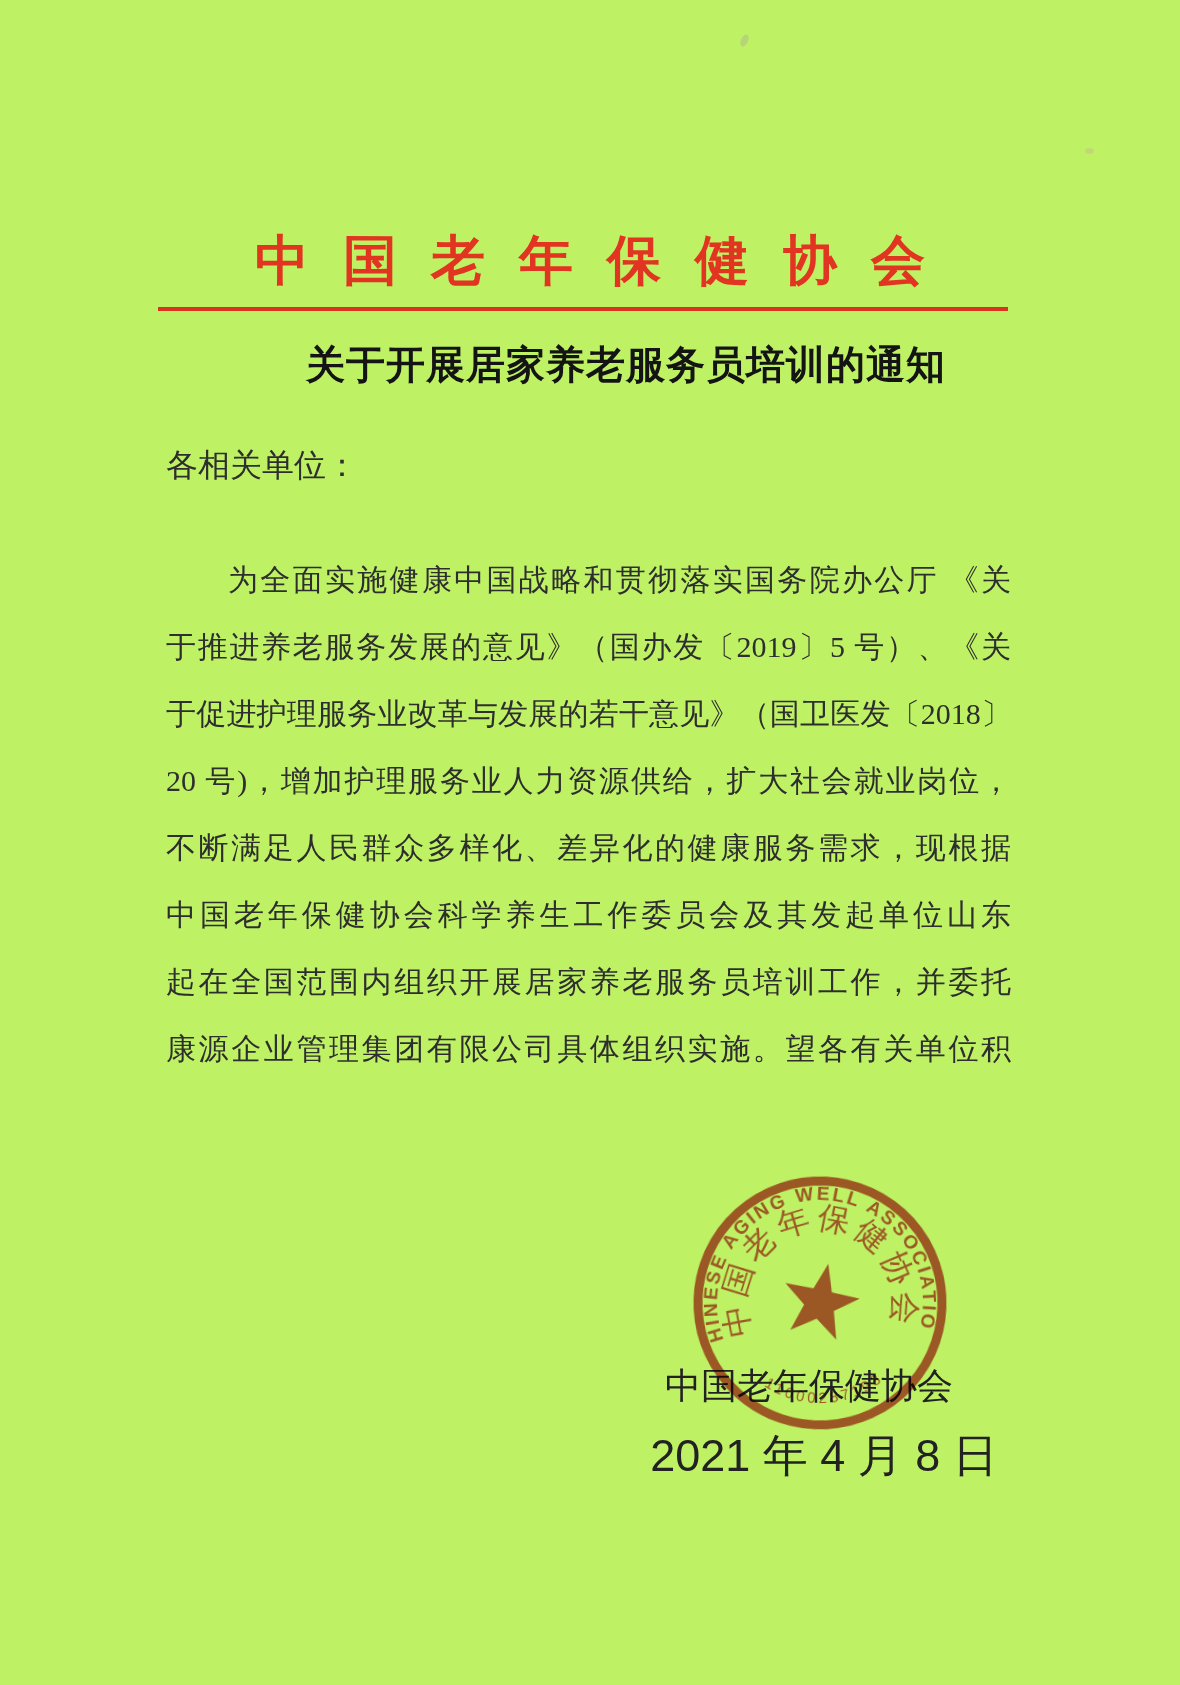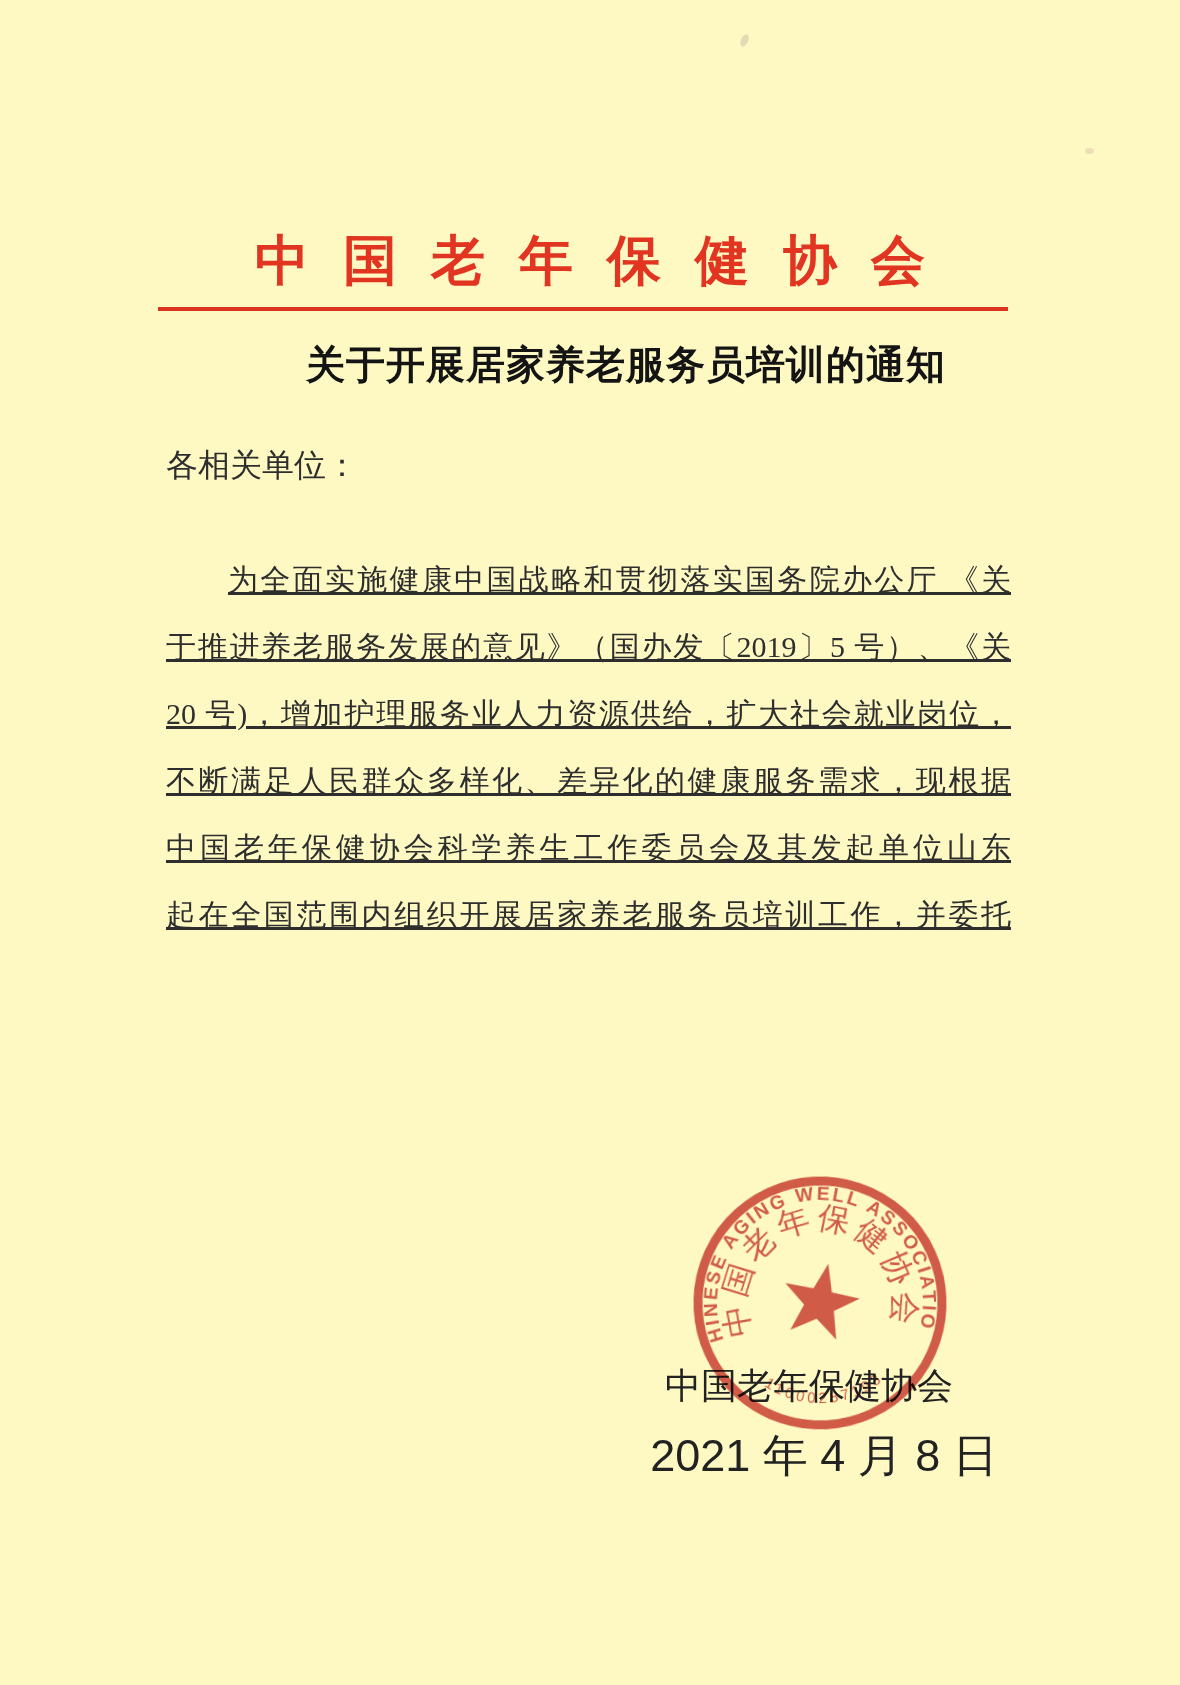--- a/index.html
+++ b/index.html
@@ -1,20 +1,20 @@
 <!DOCTYPE html>
 <html><head>
 <meta charset="utf-8">
 <style>
   html, body { margin: 0; padding: 0; background: #ffffff; }
   .page {
     position: relative;
     width: 1180px;
     height: 1685px;
-    background: #fef9c3;
+    background: #bef264;
     overflow: hidden;
     font-family: "Liberation Serif", "DejaVu Serif", serif;
     color: #2e2e2e;
   }
 
   
   .org-header {
     position: absolute;
     top: 234px;
     left: 0;
@@ -63,21 +63,20 @@
     text-align: right;
   }
 
   .body-text {
     position: absolute;
     top: 546px;
     left: 166px;
     width: 845px;
     font-size: 30px;
     color: #2e2e2e;
-    text-decoration: underline;
   }
   .body-text .line {
     height: 67px;
     line-height: 67px;
     text-align: justify;
     text-align-last: justify;
     overflow: hidden;
   }
   .body-text .line.indent { text-indent: 62px; }
   .body-text .line.last { text-align-last: left; }
@@ -157,24 +156,26 @@
 
   <div class="divider"></div>
 
   <div class="doc-title">关于开展居家养老服务员培训的通知</div>
 
   <div class="salutation">各相关单位：</div>
 
   <div class="body-text">
     <div class="line indent">为全面实施健康中国战略和贯彻落实国务院办公厅 《关</div>
     <div class="line">于推进养老服务发展的意见》（国办发〔2019〕5 号）、《关</div>
+    <div class="line">于促进护理服务业改革与发展的若干意见》（国卫医发〔2018〕</div>
     <div class="line">20 号)，增加护理服务业人力资源供给，扩大社会就业岗位，</div>
     <div class="line">不断满足人民群众多样化、差异化的健康服务需求，现根据</div>
     <div class="line">中国老年保健协会科学养生工作委员会及其发起单位山东</div>
     <div class="line">起在全国范围内组织开展居家养老服务员培训工作，并委托</div>
+    <div class="line">康源企业管理集团有限公司具体组织实施。望各有关单位积</div>
   </div>
 
   <div class="signature">中国老年保健协会</div>
 
   <div class="sign-date">2021 年 4 月 8 日</div>
 
   <svg class="stamp" viewBox="0 0 300 300" xmlns="http://www.w3.org/2000/svg">
     <circle cx="150" cy="150" r="122" fill="none" stroke="#c9403e" stroke-width="9"></circle>
     <defs>
       <path id="arcEn" d="M 53.2 185.2 A 103 103 0 1 1 246.8 185.2" fill="none"></path>

